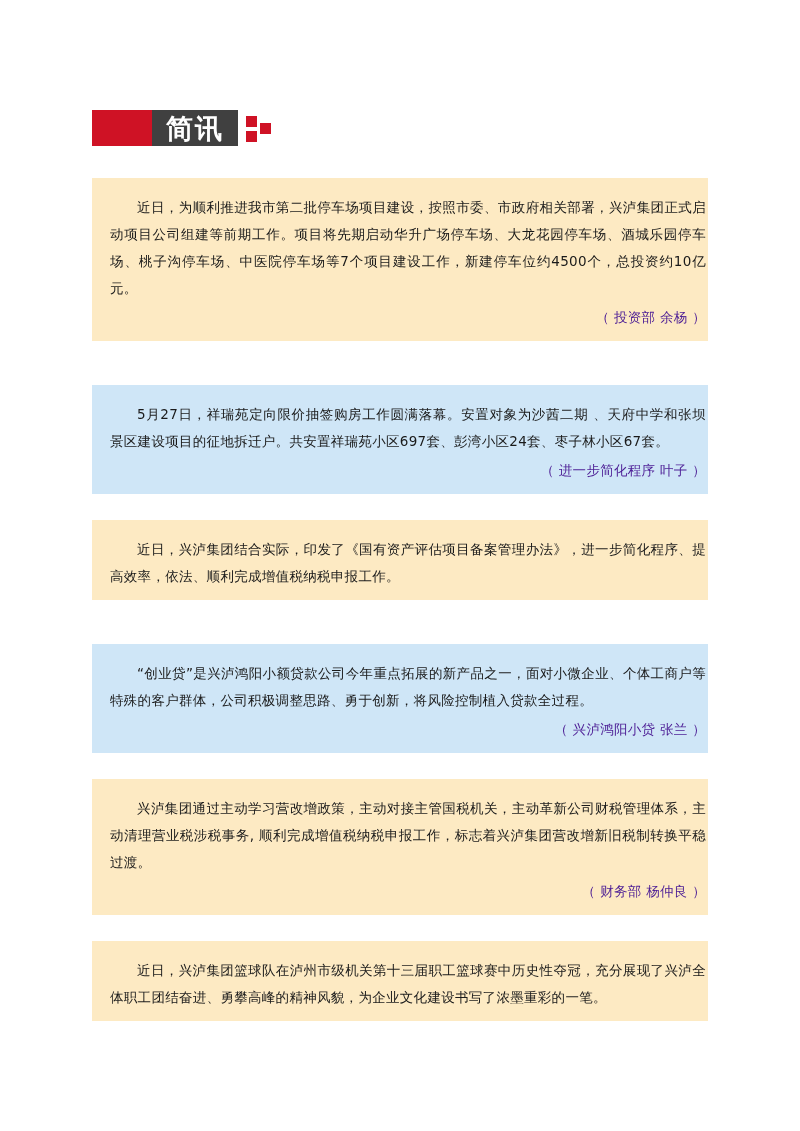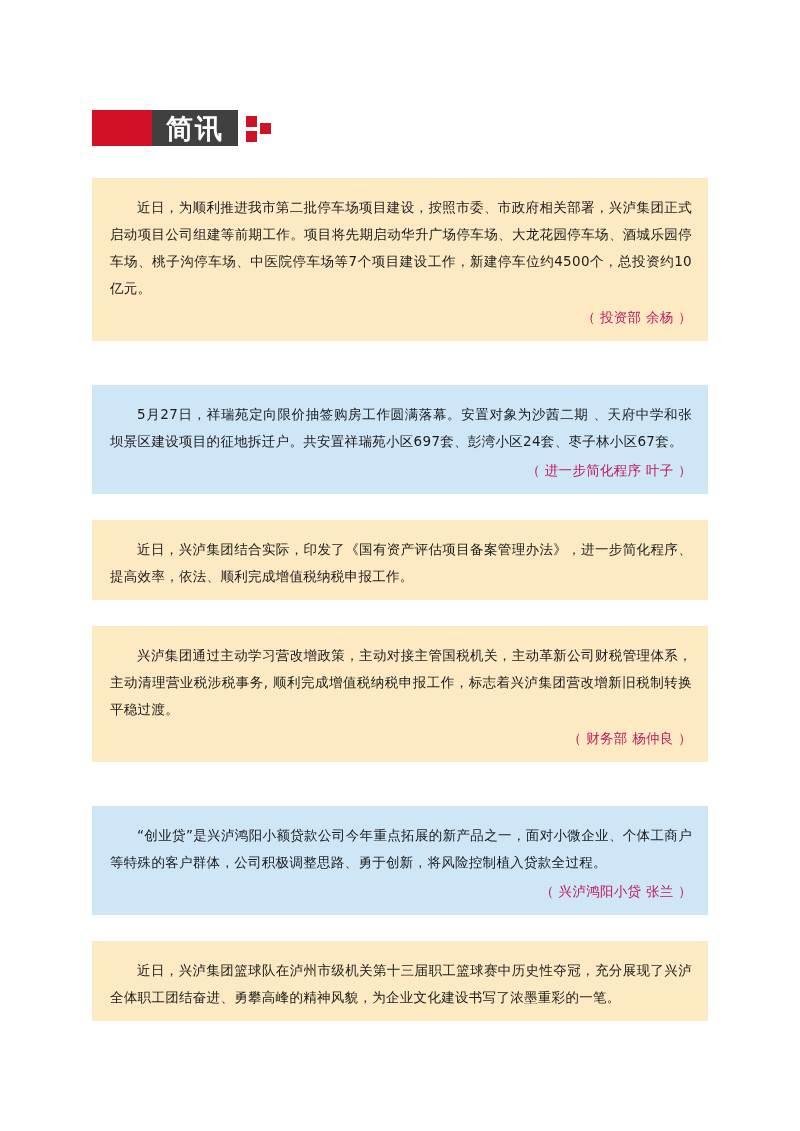--- a/index.html
+++ b/index.html
@@ -69,40 +69,40 @@
   
   .items {
     position: absolute;
     left: 92px;
     top: 178px;
     width: 616px;
   }
   .item {
     position: relative;
     box-sizing: border-box;
-    padding: 16px 16px 10px 18px;
+    padding: 16px 2px 10px 18px;
     margin-bottom: 26px;
   }
   .item.cream { background: #fdeac3; }
   .item.blue  { background: #cfe6f7; margin-top: 44px; }
 
   .item-body {
     font-family: "DejaVu Sans", "Liberation Sans", sans-serif;
     font-size: 13.5px;
     line-height: 2.0;
     color: #1a1a1a;
     text-align: justify;
     text-indent: 2em;
     letter-spacing: 0.3px;
   }
   .item-source {
     font-family: "DejaVu Sans", "Liberation Sans", sans-serif;
     font-size: 13.5px;
     line-height: 2.0;
-    color: #be185d;
+    color: #4c1d95;
     text-align: right;
     margin-top: 2px;
     letter-spacing: 0.3px;
   }
 </style>
 </head>
 <body>
 
 <div class="page">
 
@@ -121,26 +121,26 @@
         <div class="item-body">近日，为顺利推进我市第二批停车场项目建设，按照市委、市政府相关部署，兴泸集团正式启动项目公司组建等前期工作。项目将先期启动华升广场停车场、大龙花园停车场、酒城乐园停车场、桃子沟停车场、中医院停车场等7个项目建设工作，新建停车位约4500个，总投资约10亿元。</div>
         <div class="item-source">（ 投资部 余杨 ）</div>
       </div>
       <div class="item blue">
         <div class="item-body">5月27日，祥瑞苑定向限价抽签购房工作圆满落幕。安置对象为沙茜二期 、天府中学和张坝景区建设项目的征地拆迁户。共安置祥瑞苑小区697套、彭湾小区24套、枣子林小区67套。</div>
         <div class="item-source">（ 进一步简化程序 叶子 ）</div>
       </div>
       <div class="item cream">
         <div class="item-body">近日，兴泸集团结合实际，印发了《国有资产评估项目备案管理办法》，进一步简化程序、提高效率，依法、顺利完成增值税纳税申报工作。</div>
       </div>
+      <div class="item blue">
+        <div class="item-body">“创业贷”是兴泸鸿阳小额贷款公司今年重点拓展的新产品之一，面对小微企业、个体工商户等特殊的客户群体，公司积极调整思路、勇于创新，将风险控制植入贷款全过程。</div>
+        <div class="item-source">（ 兴泸鸿阳小贷 张兰 ）</div>
+      </div>
       <div class="item cream">
         <div class="item-body">兴泸集团通过主动学习营改增政策，主动对接主管国税机关，主动革新公司财税管理体系，主动清理营业税涉税事务, 顺利完成增值税纳税申报工作，标志着兴泸集团营改增新旧税制转换平稳过渡。</div>
         <div class="item-source">（ 财务部 杨仲良 ）</div>
-      </div>
-      <div class="item blue">
-        <div class="item-body">“创业贷”是兴泸鸿阳小额贷款公司今年重点拓展的新产品之一，面对小微企业、个体工商户等特殊的客户群体，公司积极调整思路、勇于创新，将风险控制植入贷款全过程。</div>
-        <div class="item-source">（ 兴泸鸿阳小贷 张兰 ）</div>
       </div>
       <div class="item cream">
         <div class="item-body">近日，兴泸集团篮球队在泸州市级机关第十三届职工篮球赛中历史性夺冠，充分展现了兴泸全体职工团结奋进、勇攀高峰的精神风貌，为企业文化建设书写了浓墨重彩的一笔。</div>
       </div>
     </div>
 
 </div>
 
 </body></html>

